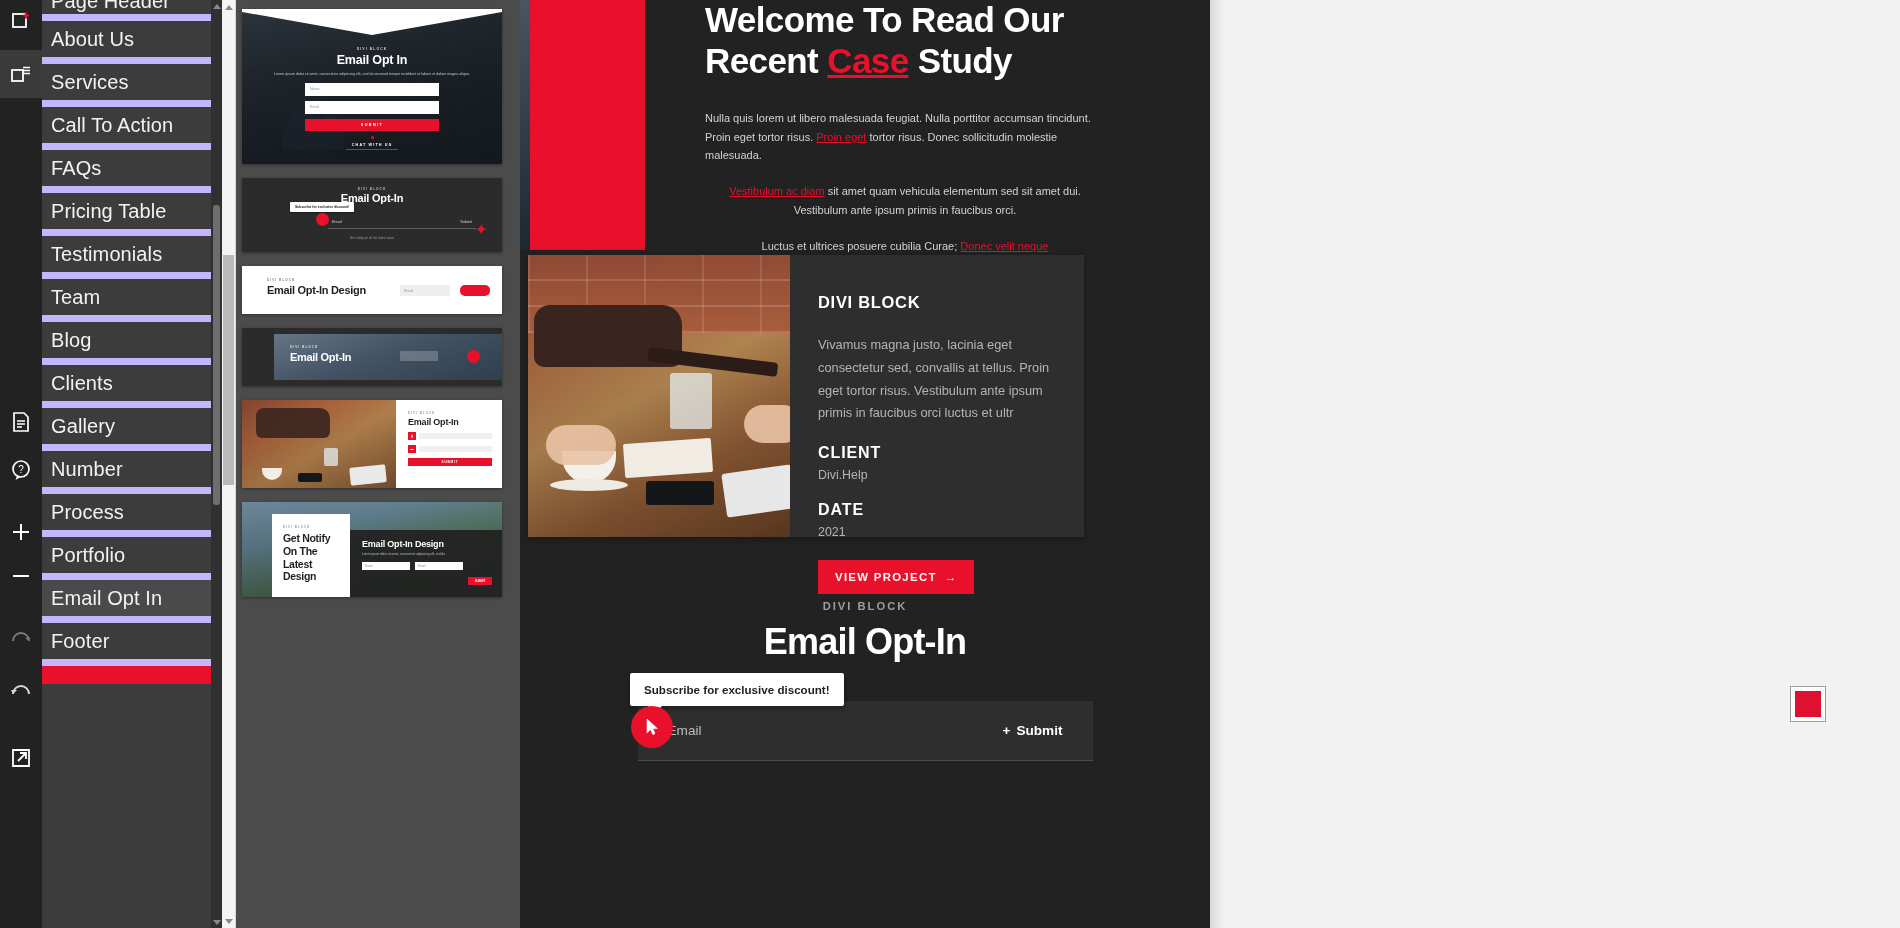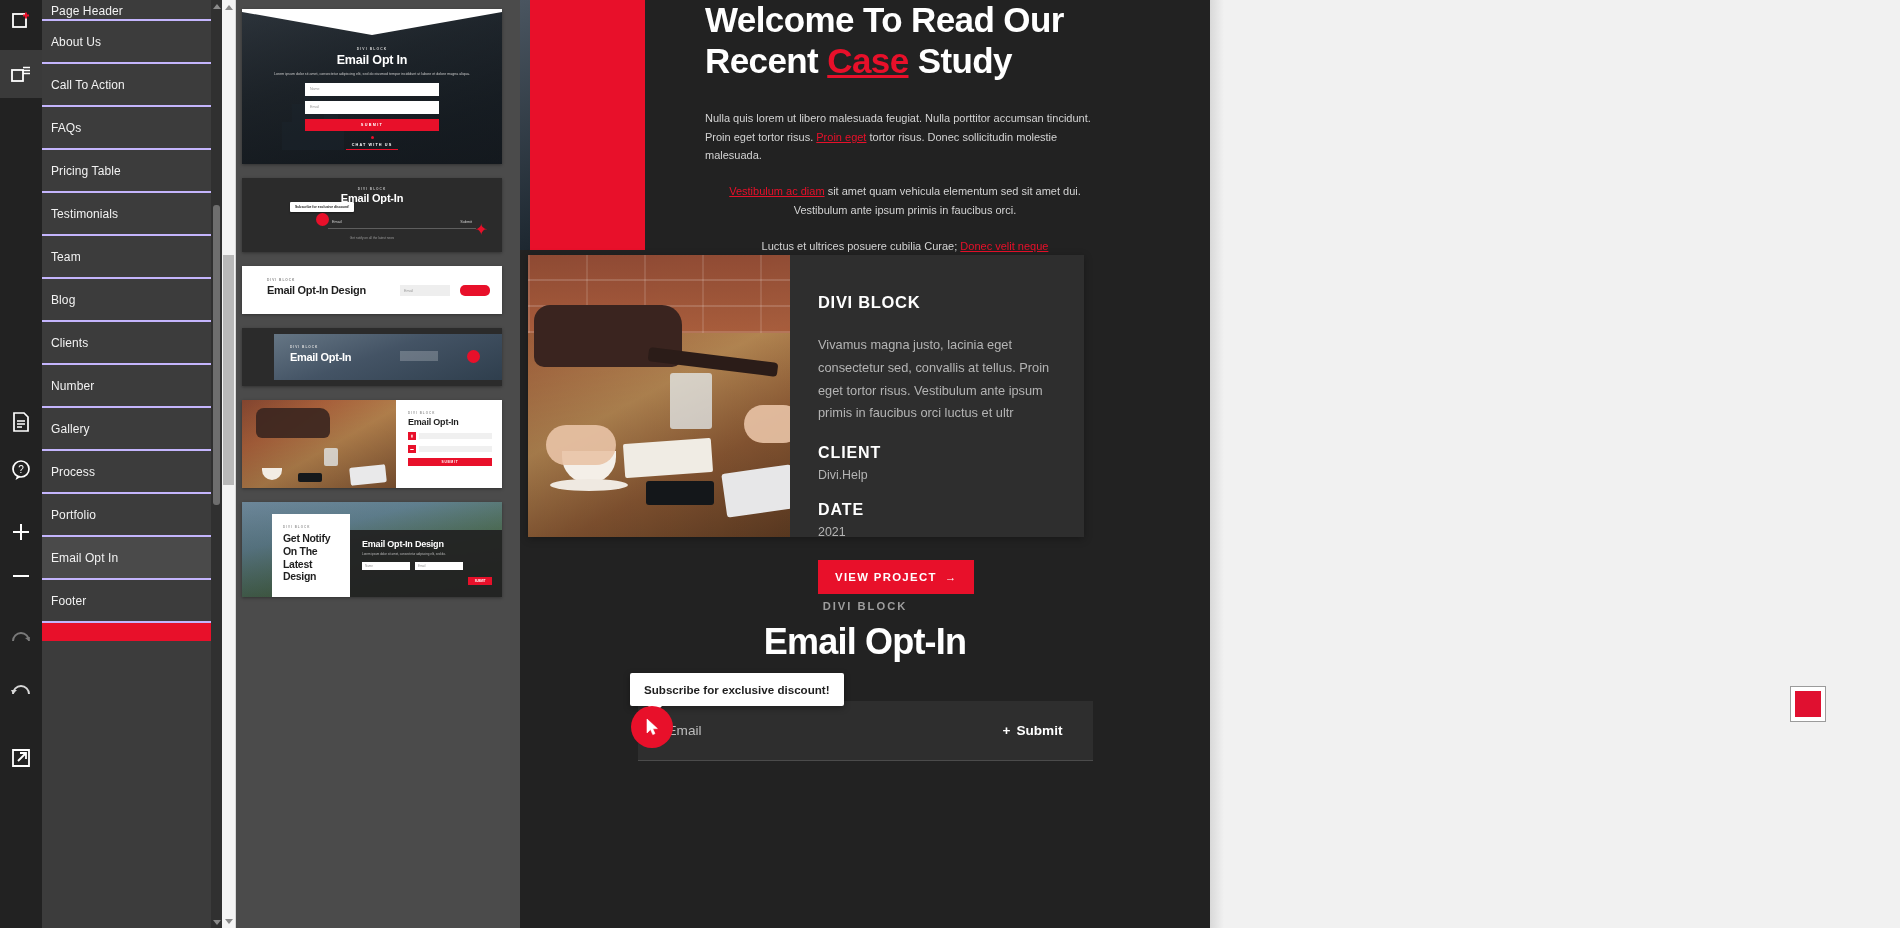--- a/index.html
+++ b/index.html
@@ -34,22 +34,22 @@
     width: 180px; height: 928px;
     background: #3c3c3c;
     overflow: hidden;
     z-index: 25;
   }
   .side-item {
     height: 43px;
     display: flex; align-items: center;
     padding-left: 9px;
     color: #f2f2f2;
-    font-size: 12px;
-    border-bottom: 2px solid #c4b5fd;
+    font-size: 20px;
+    border-bottom: 7px solid #c4b5fd;
     white-space: nowrap;
     letter-spacing: .1px;
   }
   .side-item.active { background: #4a4a4a; }
   .side-item.partial { height: 21px; align-items: flex-end; padding-bottom: 1px; }
   .side-promo {
     background: #ffffff;
     padding: 11px 9px 10px 9px;
     color: #d8232a;
     font-size: 11.4px;
@@ -452,20 +452,23 @@
   </div>
 
   <div class="sidebar">
     <div class="side-item partial">
       <span>Page Header</span>
     </div>
     <div class="side-item">
       <span>About Us</span>
     </div>
     <div class="side-item">
+      <span>Services</span>
+    </div>
+    <div class="side-item">
       <span>Call To Action</span>
     </div>
     <div class="side-item">
       <span>FAQs</span>
     </div>
     <div class="side-item">
       <span>Pricing Table</span>
     </div>
     <div class="side-item">
       <span>Testimonials</span>
@@ -473,24 +476,24 @@
     <div class="side-item">
       <span>Team</span>
     </div>
     <div class="side-item">
       <span>Blog</span>
     </div>
     <div class="side-item">
       <span>Clients</span>
     </div>
     <div class="side-item">
+      <span>Gallery</span>
+    </div>
+    <div class="side-item">
       <span>Number</span>
-    </div>
-    <div class="side-item">
-      <span>Gallery</span>
     </div>
     <div class="side-item">
       <span>Process</span>
     </div>
     <div class="side-item">
       <span>Portfolio</span>
     </div>
     <div class="side-item active">
       <span>Email Opt In</span>
     </div>

